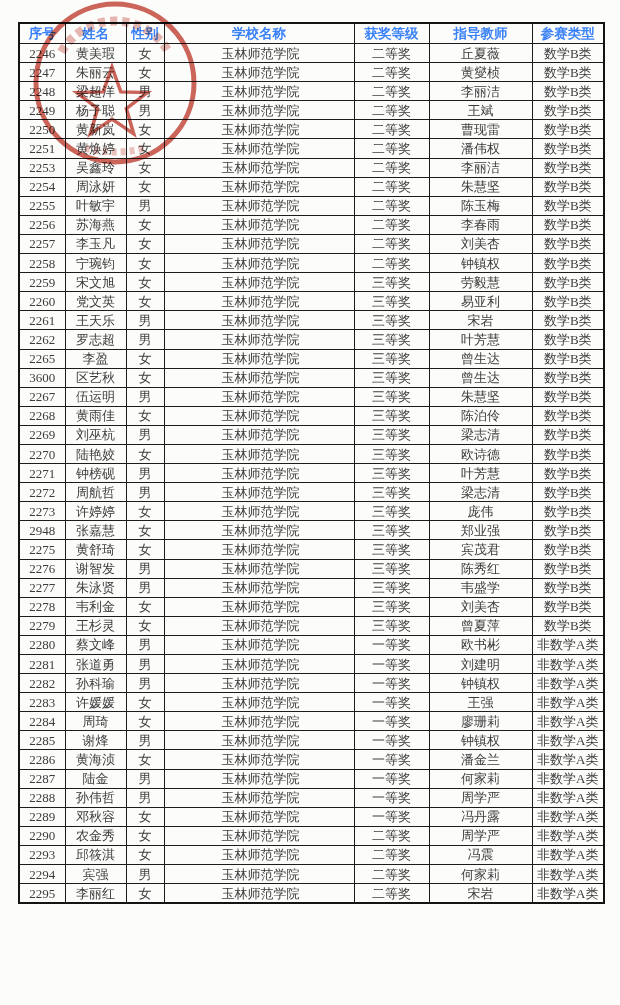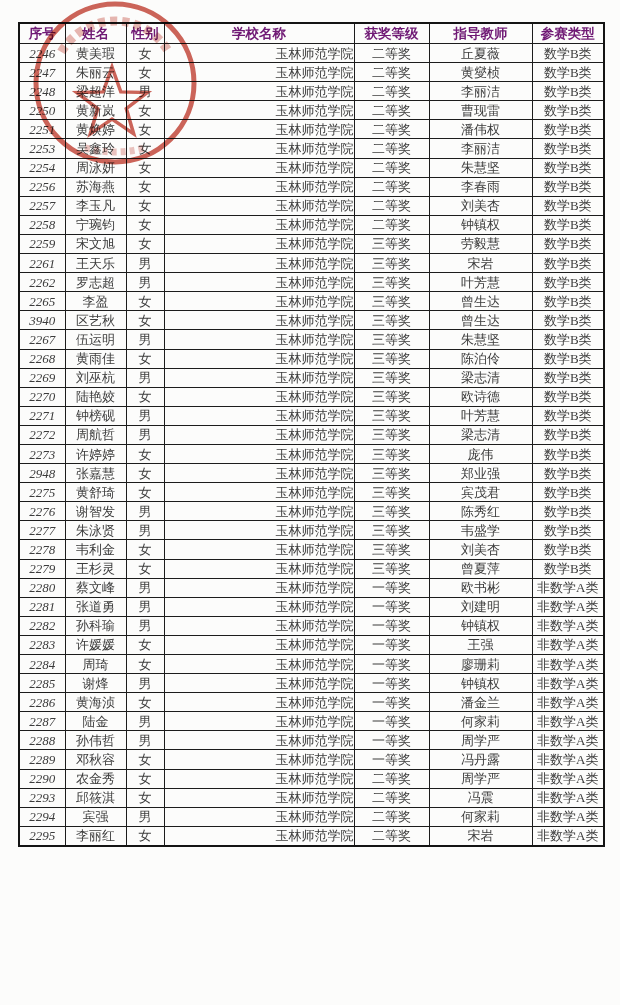--- a/index.html
+++ b/index.html
@@ -25,31 +25,30 @@
     text-align:center;
     font-size:13px;
     line-height:1;
     color:#3c3c3c;
     white-space:nowrap;
     overflow:hidden;
   }
   .award-table th{
     font-size:13.5px;
     font-weight:bold;
-    color:#701a75;
+    color:#3b82f6;
     height:19px;
   }
   .award-table td.cell-school{
-    text-align:right;
+    text-align:center;
     padding-left:3px;
   }
   .award-table td.cell-index{
     font-family:"Liberation Serif","DejaVu Serif",serif;
     letter-spacing:0px;
-    font-style:italic;
   }
   .stamp{
     position:absolute;left:0;top:-2px;
     width:240px;height:195px;
     opacity:.78;
     mix-blend-mode:multiply;
     filter:blur(.5px);
     pointer-events:none;
   }
 </style>
@@ -101,20 +100,29 @@
         <tr>
           <td class="cell-index">2248</td>
           <td class="cell-name">梁超洋</td>
           <td class="cell-gender">男</td>
           <td class="cell-school">玉林师范学院</td>
           <td class="cell-award">二等奖</td>
           <td class="cell-teacher">李丽洁</td>
           <td class="cell-type">数学B类</td>
         </tr>
         <tr>
+          <td class="cell-index">2249</td>
+          <td class="cell-name">杨子聪</td>
+          <td class="cell-gender">男</td>
+          <td class="cell-school">玉林师范学院</td>
+          <td class="cell-award">二等奖</td>
+          <td class="cell-teacher">王斌</td>
+          <td class="cell-type">数学B类</td>
+        </tr>
+        <tr>
           <td class="cell-index">2250</td>
           <td class="cell-name">黄新岚</td>
           <td class="cell-gender">女</td>
           <td class="cell-school">玉林师范学院</td>
           <td class="cell-award">二等奖</td>
           <td class="cell-teacher">曹现雷</td>
           <td class="cell-type">数学B类</td>
         </tr>
         <tr>
           <td class="cell-index">2251</td>
@@ -137,20 +145,29 @@
         <tr>
           <td class="cell-index">2254</td>
           <td class="cell-name">周泳妍</td>
           <td class="cell-gender">女</td>
           <td class="cell-school">玉林师范学院</td>
           <td class="cell-award">二等奖</td>
           <td class="cell-teacher">朱慧坚</td>
           <td class="cell-type">数学B类</td>
         </tr>
         <tr>
+          <td class="cell-index">2255</td>
+          <td class="cell-name">叶敏宇</td>
+          <td class="cell-gender">男</td>
+          <td class="cell-school">玉林师范学院</td>
+          <td class="cell-award">二等奖</td>
+          <td class="cell-teacher">陈玉梅</td>
+          <td class="cell-type">数学B类</td>
+        </tr>
+        <tr>
           <td class="cell-index">2256</td>
           <td class="cell-name">苏海燕</td>
           <td class="cell-gender">女</td>
           <td class="cell-school">玉林师范学院</td>
           <td class="cell-award">二等奖</td>
           <td class="cell-teacher">李春雨</td>
           <td class="cell-type">数学B类</td>
         </tr>
         <tr>
           <td class="cell-index">2257</td>
@@ -173,20 +190,29 @@
         <tr>
           <td class="cell-index">2259</td>
           <td class="cell-name">宋文旭</td>
           <td class="cell-gender">女</td>
           <td class="cell-school">玉林师范学院</td>
           <td class="cell-award">三等奖</td>
           <td class="cell-teacher">劳毅慧</td>
           <td class="cell-type">数学B类</td>
         </tr>
         <tr>
+          <td class="cell-index">2260</td>
+          <td class="cell-name">党文英</td>
+          <td class="cell-gender">女</td>
+          <td class="cell-school">玉林师范学院</td>
+          <td class="cell-award">三等奖</td>
+          <td class="cell-teacher">易亚利</td>
+          <td class="cell-type">数学B类</td>
+        </tr>
+        <tr>
           <td class="cell-index">2261</td>
           <td class="cell-name">王天乐</td>
           <td class="cell-gender">男</td>
           <td class="cell-school">玉林师范学院</td>
           <td class="cell-award">三等奖</td>
           <td class="cell-teacher">宋岩</td>
           <td class="cell-type">数学B类</td>
         </tr>
         <tr>
           <td class="cell-index">2262</td>
@@ -200,21 +226,21 @@
         <tr>
           <td class="cell-index">2265</td>
           <td class="cell-name">李盈</td>
           <td class="cell-gender">女</td>
           <td class="cell-school">玉林师范学院</td>
           <td class="cell-award">三等奖</td>
           <td class="cell-teacher">曾生达</td>
           <td class="cell-type">数学B类</td>
         </tr>
         <tr>
-          <td class="cell-index">3940</td>
+          <td class="cell-index">3600</td>
           <td class="cell-name">区艺秋</td>
           <td class="cell-gender">女</td>
           <td class="cell-school">玉林师范学院</td>
           <td class="cell-award">三等奖</td>
           <td class="cell-teacher">曾生达</td>
           <td class="cell-type">数学B类</td>
         </tr>
         <tr>
           <td class="cell-index">2267</td>
           <td class="cell-name">伍运明</td>

